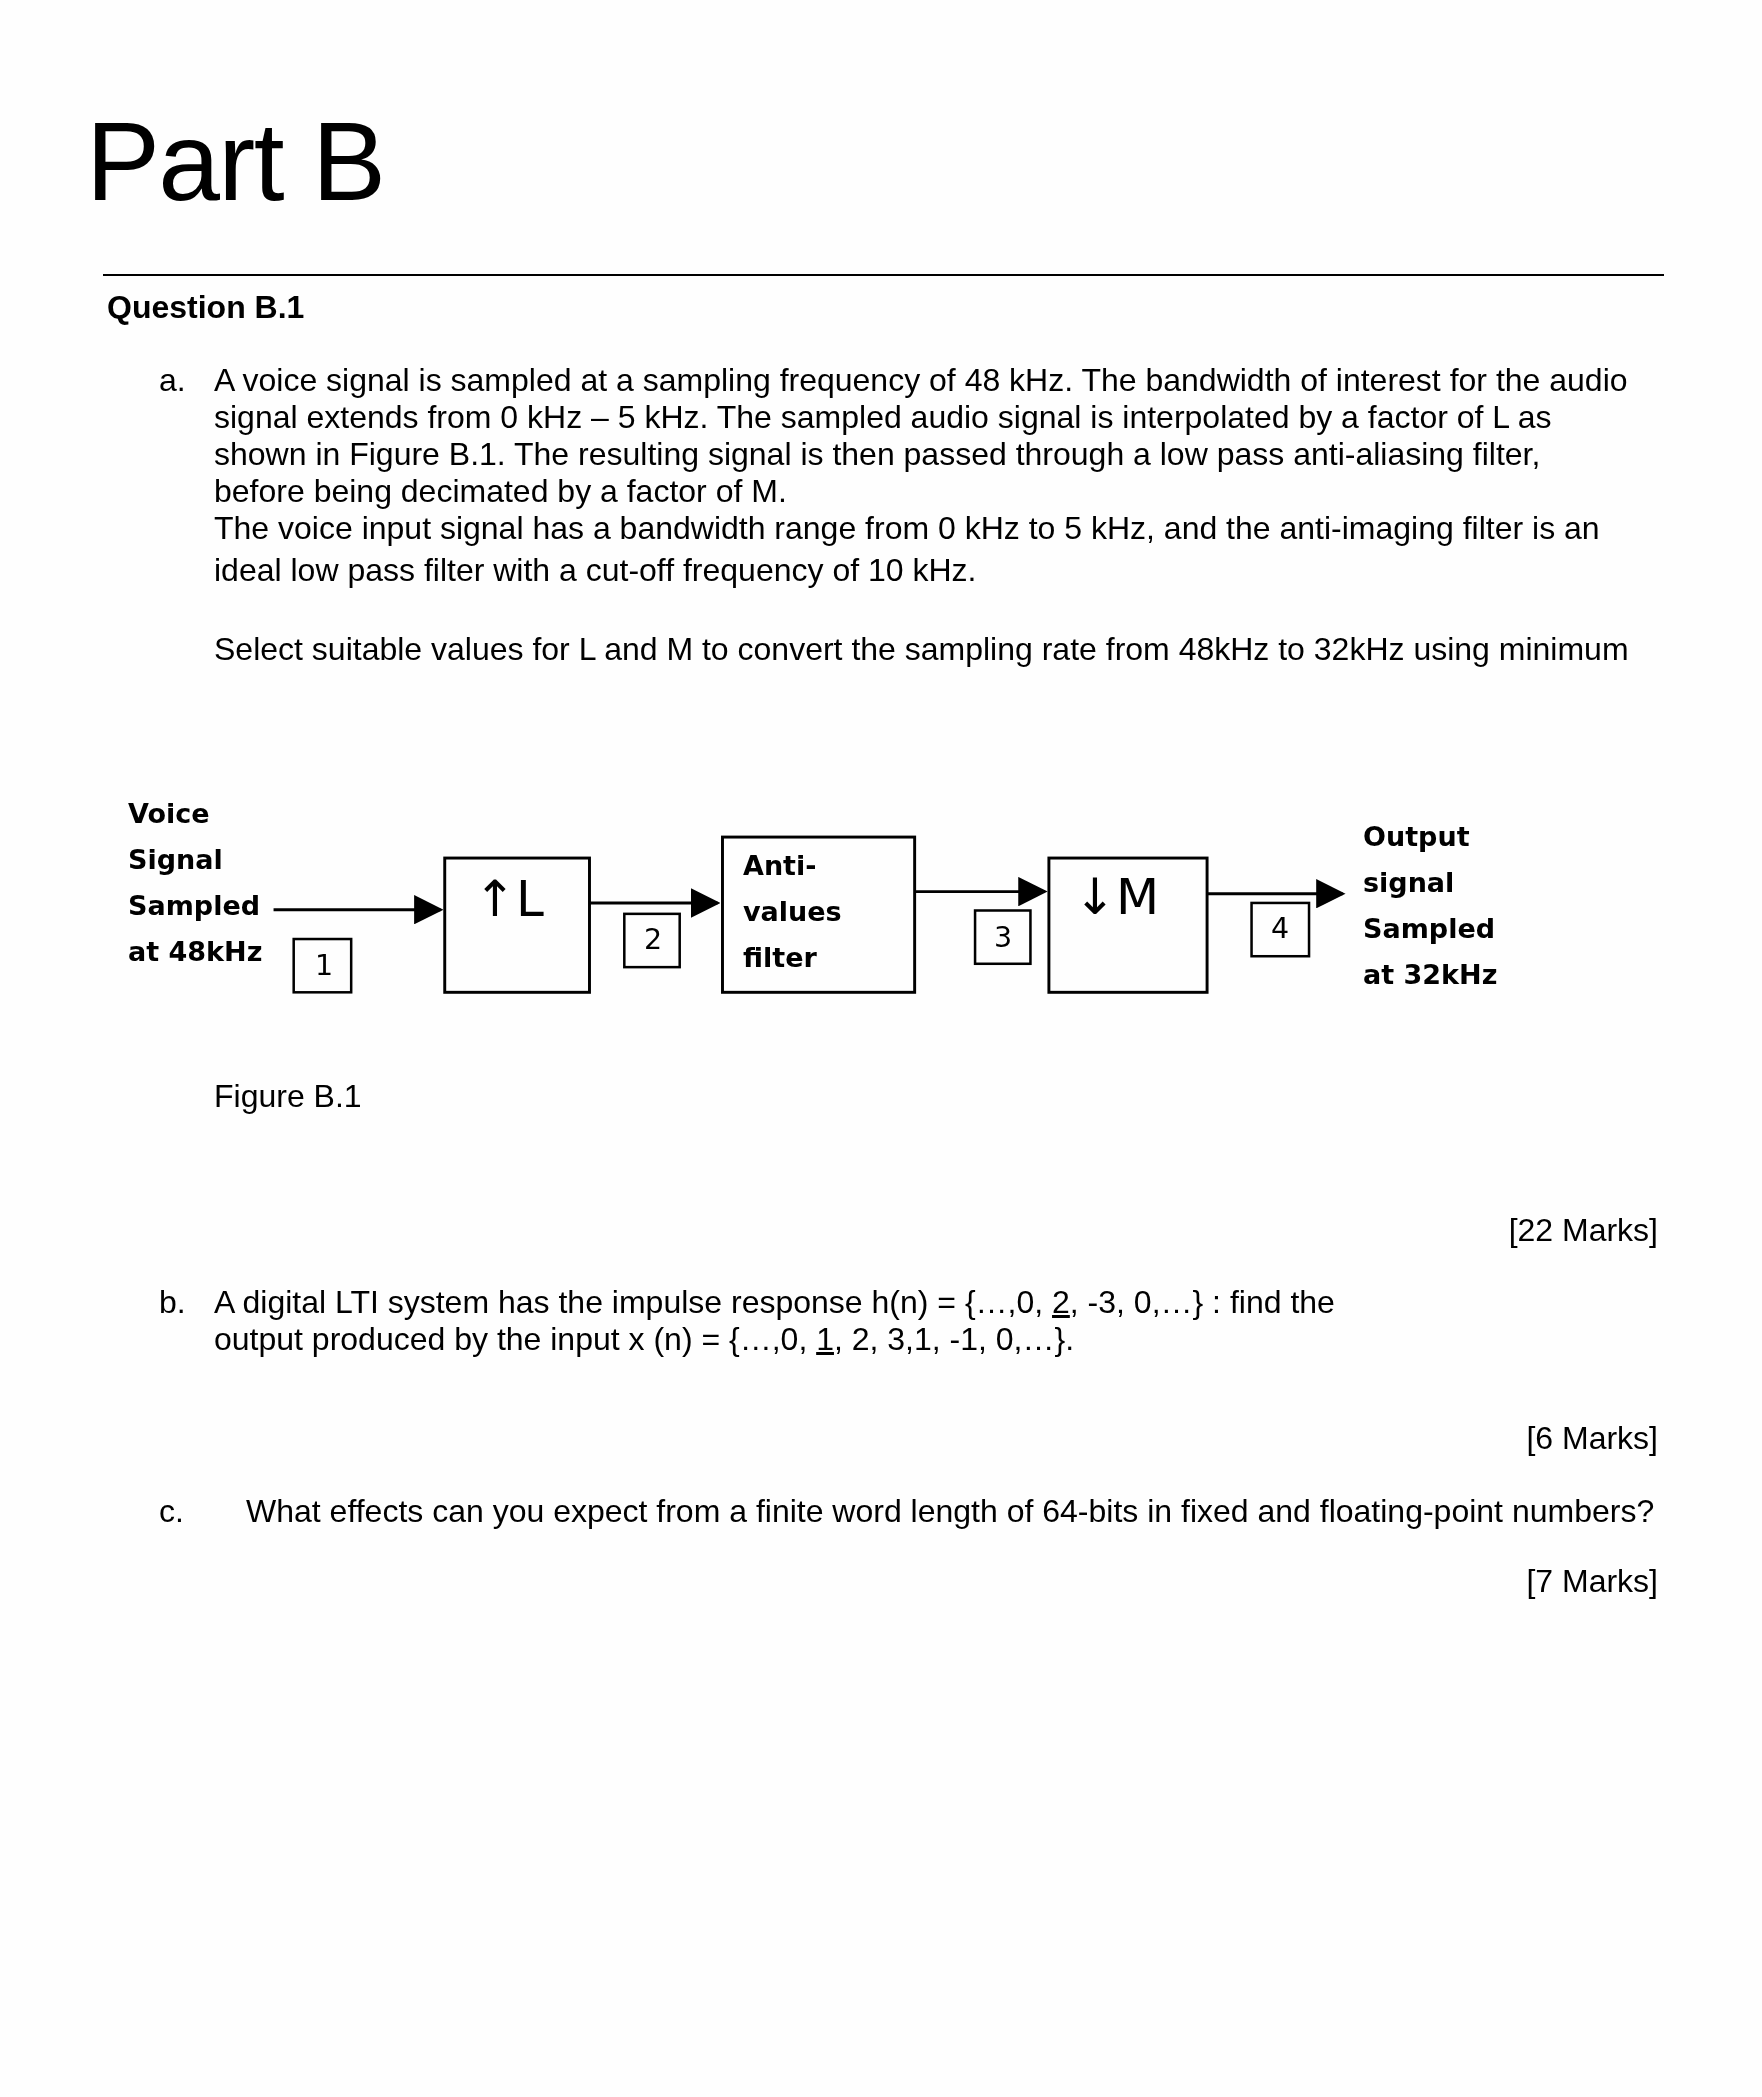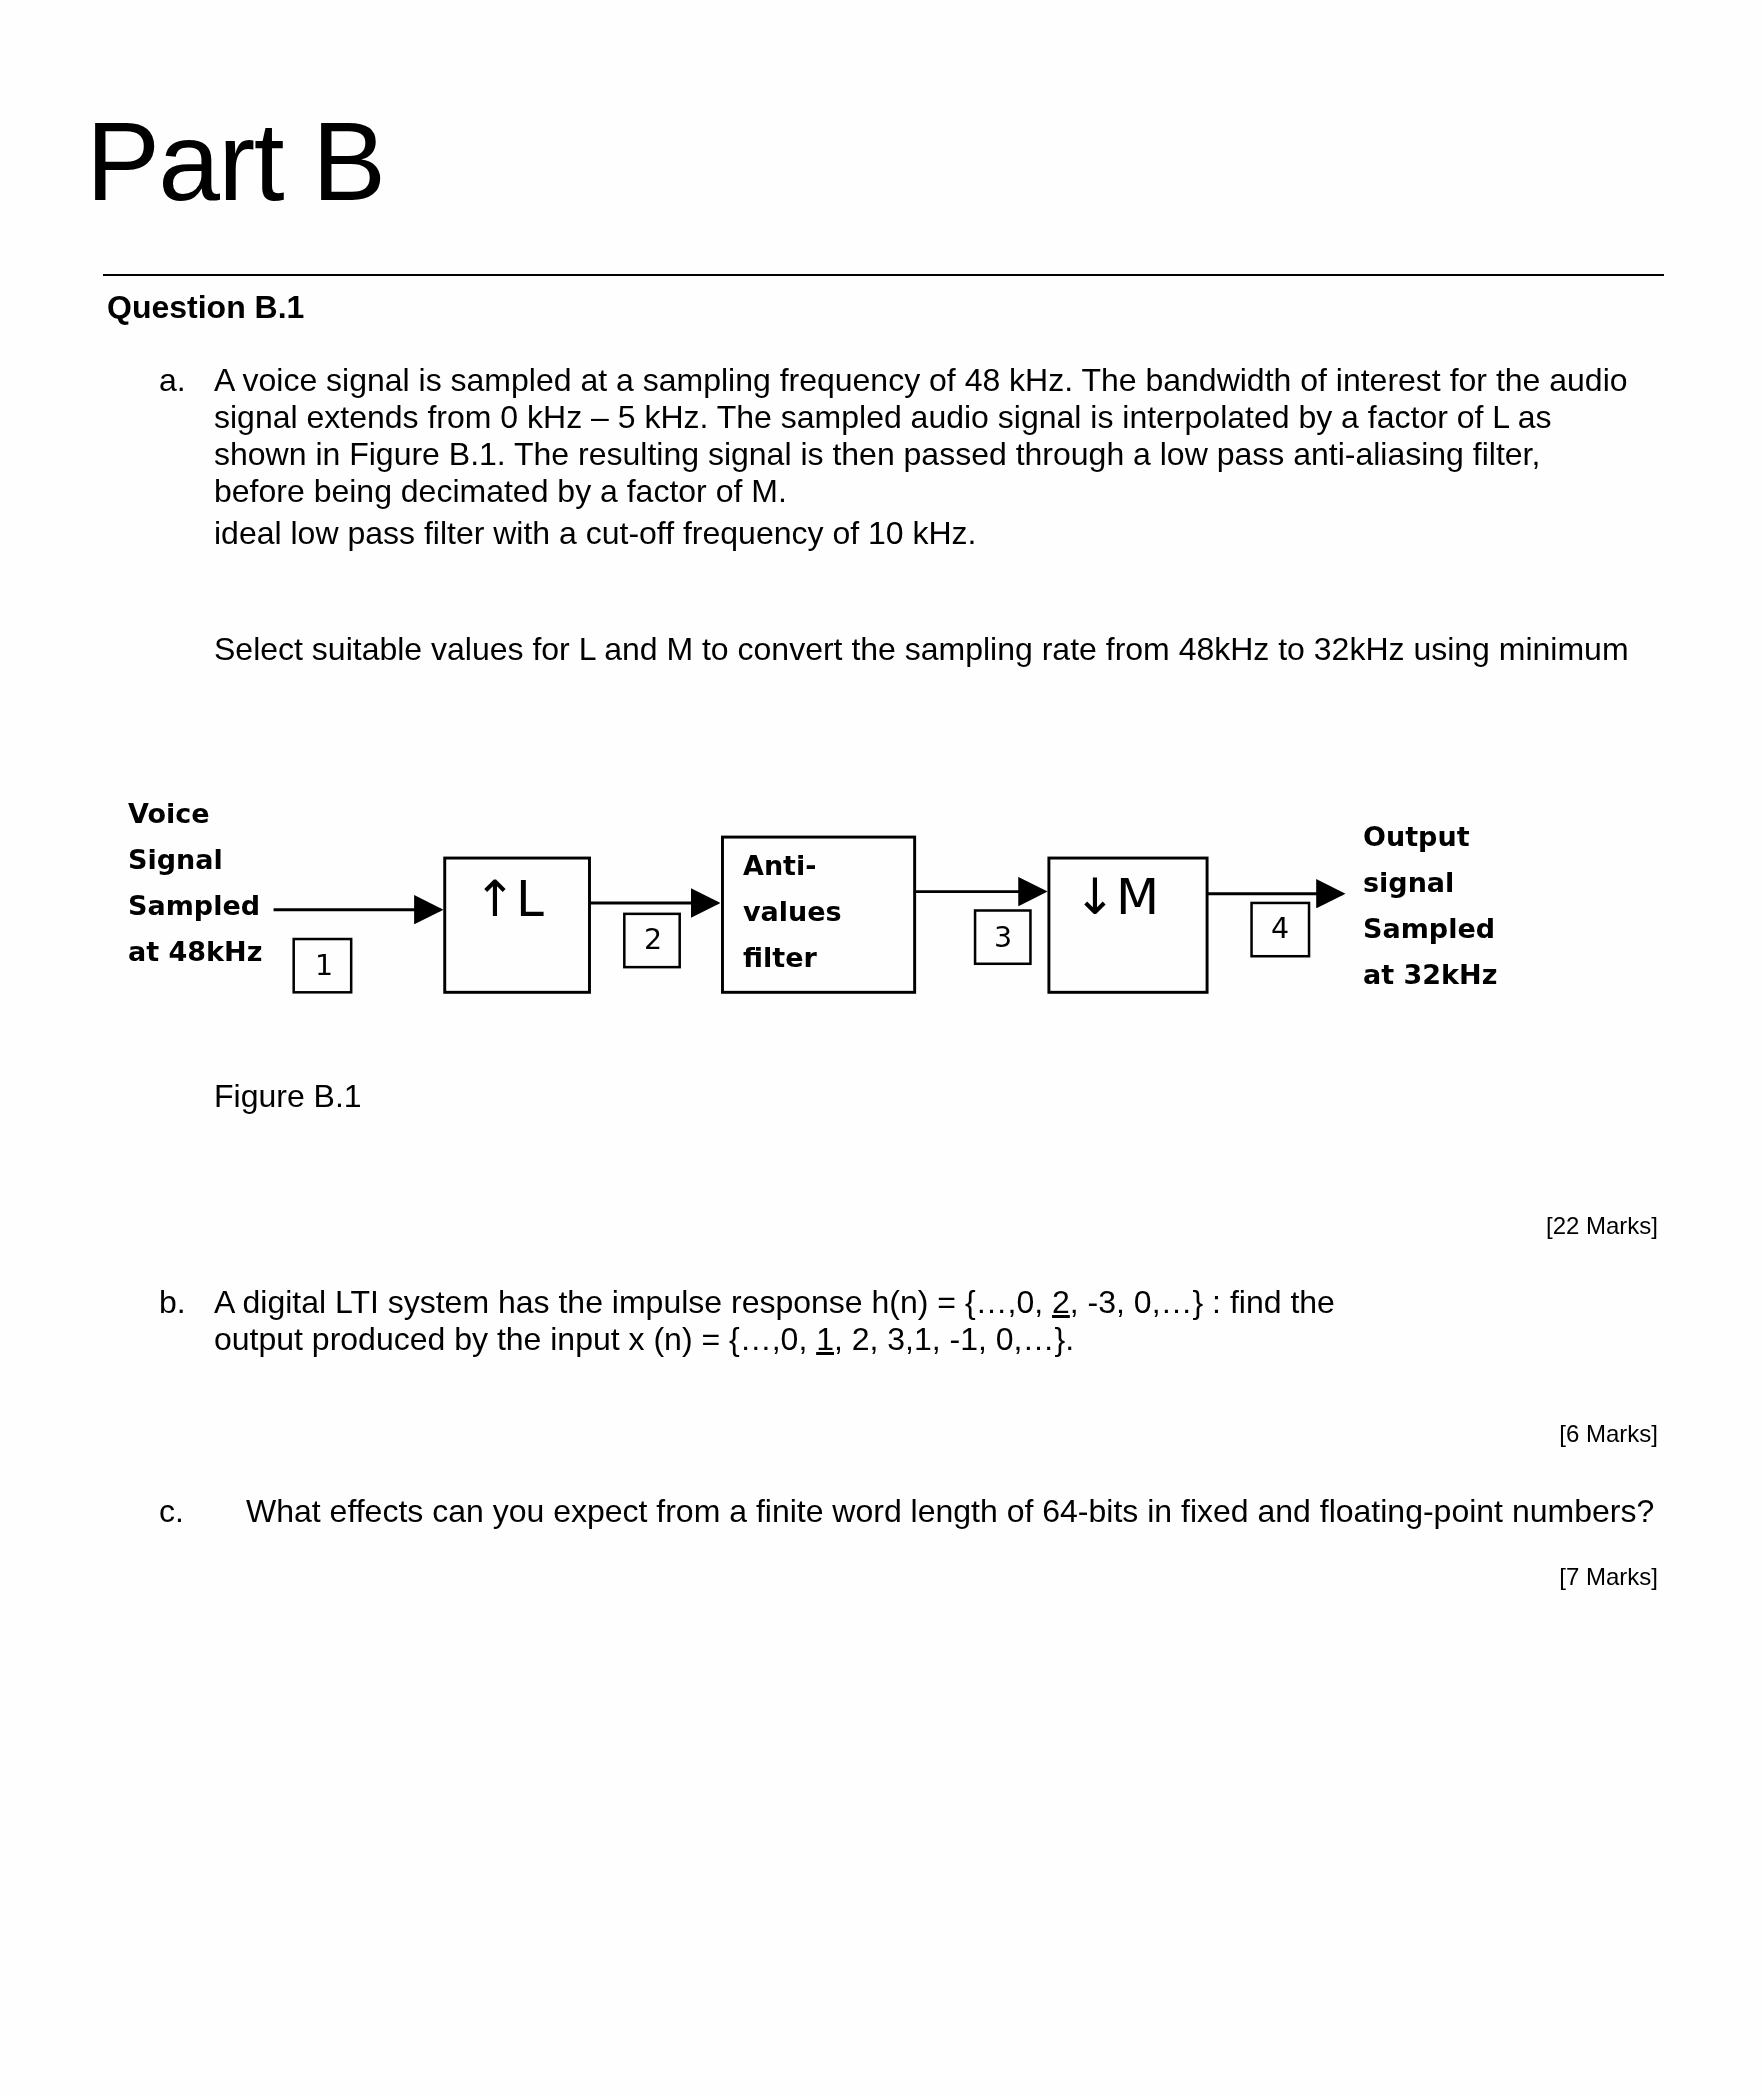--- a/index.html
+++ b/index.html
@@ -4,37 +4,38 @@
 <style>
   html, body { margin: 0; padding: 0; background: #fefefe; }
   body { width: 1763px; height: 2492px; position: relative; overflow: hidden;
          font-family: "Liberation Sans", sans-serif; color: #000; }
   .abs { position: absolute; }
   #part-title { left: 86px; top: 107px; font-size: 111px; line-height: 1; letter-spacing: -1.7px; }
   #rule { left: 103px; top: 274px; width: 1561px; height: 2.1px; background: #000; }
   #q-title { left: 107px; top: 289px; font-size: 32px; font-weight: bold; }
   .para { font-size: 32px; line-height: 37px; }
   .label-letter { font-size: 32px; }
-  .marks { font-size: 24px; text-align: right; right: 105px; }
+  .marks { font-size: 32px; text-align: right; right: 105px; }
   .diag-text { font-family: "DejaVu Sans", sans-serif; font-weight: bold; font-size: 27px; line-height: 46px; }
   .u { text-decoration: underline; }
 </style>
 </head>
 <body>
 
 <div id="part-title" class="abs">Part B</div>
 <div id="rule" class="abs"></div>
 <div id="q-title" class="abs">Question B.1</div>
 
 <div class="abs label-letter" style="left:159px; top:362px;">a.</div>
 <div class="abs para" style="left:214px; top:362px; width:1468px;">
   <div>A voice signal is sampled at a sampling frequency of 48 kHz. The bandwidth of interest for the audio</div>
   <div>signal extends from 0 kHz – 5 kHz. The sampled audio signal is interpolated by a factor of L as</div>
   <div>shown in Figure B.1. The resulting signal is then passed through a low pass anti-aliasing filter,</div>
   <div>before being decimated by a factor of M.</div>
+  <div>The voice input signal has a bandwidth range from 0 kHz to 5 kHz, and the anti-imaging filter is an</div>
   <div style="margin-top:5px;">ideal low pass filter with a cut-off frequency of 10 kHz.</div>
 </div>
 <div class="abs para" style="left:214px; top:627px; width:1468px; line-height:44px;">
   <div>Select suitable values for L and M to convert the sampling rate from 48kHz to 32kHz using minimum</div>
 </div>
 
 <div class="abs diag-text" style="left:128px; top:791px;">
   <div>Voice</div>
   <div>Signal</div>
   <div>Sampled</div>

